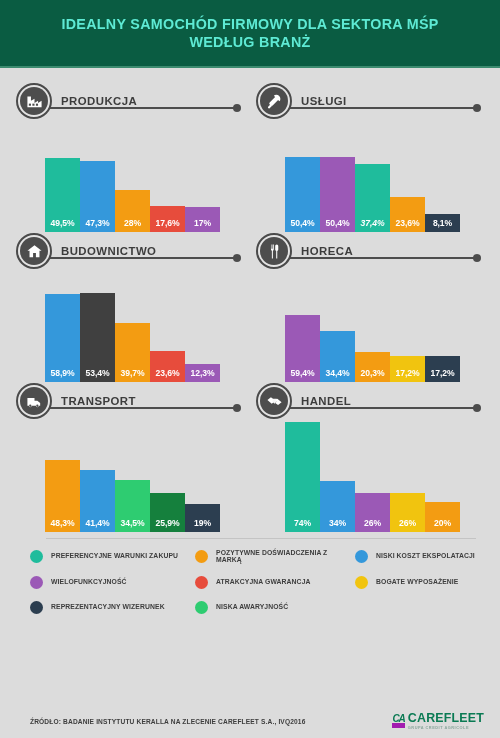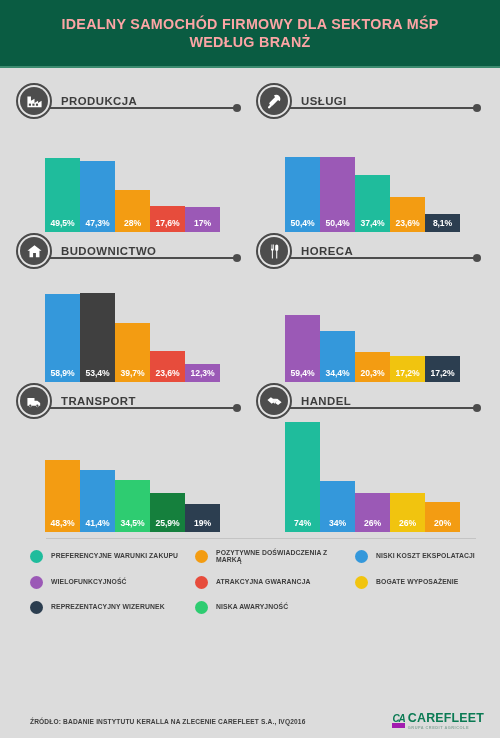--- a/index.html
+++ b/index.html
@@ -17,21 +17,21 @@
     height:68px;
     background:#0a5c42;
     border-bottom:2px solid #3c8b6f;
     display:flex;
     flex-direction:column;
     align-items:center;
     justify-content:center;
     padding:0 26px;
   }
   .header h1{
-    color:#fca5a5;
+    color:#5eead4;
     font-size:14.3px;
     font-weight:bold;
     letter-spacing:.3px;
     line-height:1.28;
     text-align:center;
     text-transform:uppercase;
   }
 
   
   .charts{
@@ -262,21 +262,21 @@
         <div class="ptitle">USŁUGI</div>
       </div>
       <div class="chart">
         <div class="bars">
             <div class="bar" style="height: 75.264px; background: rgb(52, 152, 219);">
               <span class="val">50,4%</span>
             </div>
             <div class="bar" style="height: 75.264px; background: rgb(155, 89, 182);">
               <span class="val">50,4%</span>
             </div>
-            <div class="bar" style="height: 57px; background: rgb(31, 188, 156);">
+            <div class="bar" style="height: 68px; background: rgb(31, 188, 156); font-style: italic;">
               <span class="val">37,4%</span>
             </div>
             <div class="bar" style="height: 35.2427px; background: rgb(243, 156, 18);">
               <span class="val">23,6%</span>
             </div>
             <div class="bar" style="height: 18px; background: rgb(44, 62, 80);">
               <span class="val">8,1%</span>
             </div>
           </div>
       </div>

